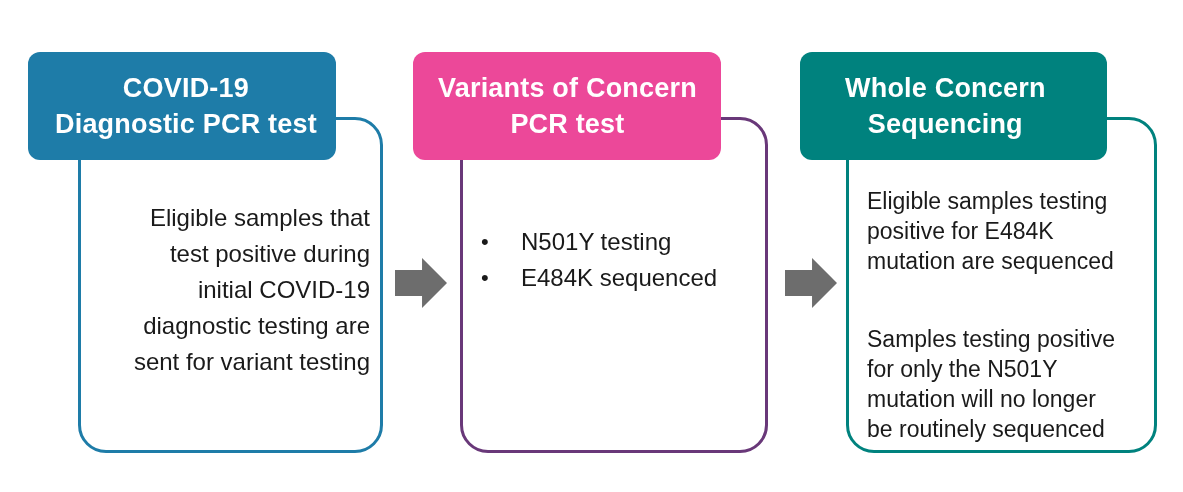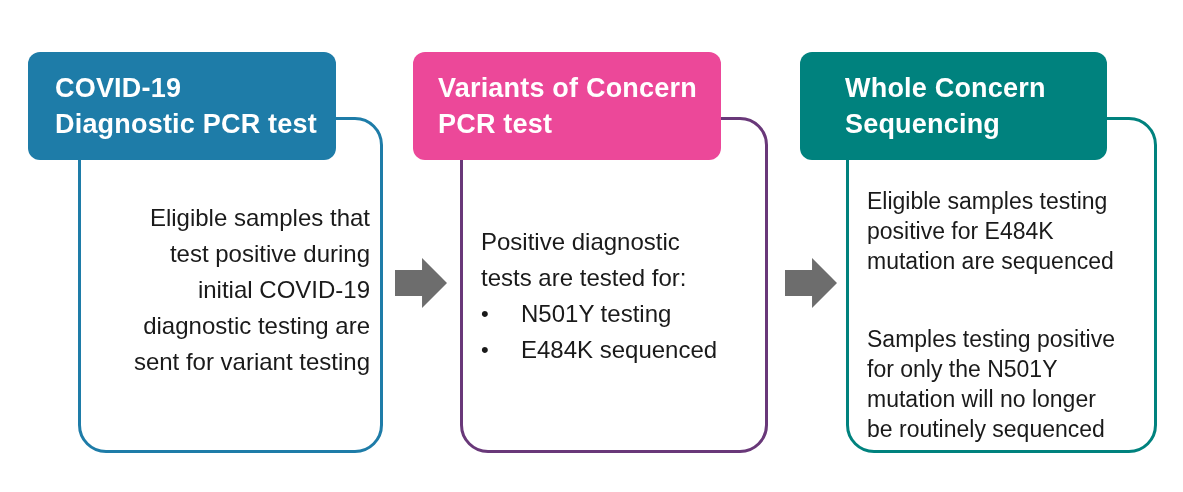--- a/index.html
+++ b/index.html
@@ -30,20 +30,21 @@
   .hdr {
     position: absolute;
     top: 52px;
     height: 108px;
     border-radius: 12px;
     color: #ffffff;
     display: flex;
     align-items: center;
     box-sizing: border-box;
     z-index: 2;
+    text-align: center;
   }
   .hdr-1 { left: 28px;  width: 308px; padding-left: 27px; }
   .hdr-2 { left: 413px; width: 308px; padding-left: 25px; }
   .hdr-3 { left: 800px; width: 307px; padding-left: 45px; }
   .hdr h2 {
     margin: 0;
     font-size: 27px;
     line-height: 36px;
     font-weight: bold;
     white-space: pre-line;
@@ -100,22 +101,20 @@
     <header class="hdr hdr-1" style="background-color: rgb(30, 124, 168);">
       <h2>COVID-19
 Diagnostic PCR test</h2>
     </header>
   </section>
 
   <div class="flow-arrow flow-arrow-1" style="background-color: rgb(109, 109, 109);"></div>
 
   <section>
     <div class="panel panel-2" style="border-color: rgb(105, 56, 121);">
-      <p class="body-text">Positive diagnostic
-tests are tested for:</p>
       <div class="bullet-row">
         <span class="bullet-glyph">•</span>
         <span class="bullet-text">N501Y testing</span>
       </div>
       <div class="bullet-row">
         <span class="bullet-glyph">•</span>
         <span class="bullet-text">E484K sequenced</span>
       </div>
     </div>
     <header class="hdr hdr-2" style="background-color: #ec4899;">

